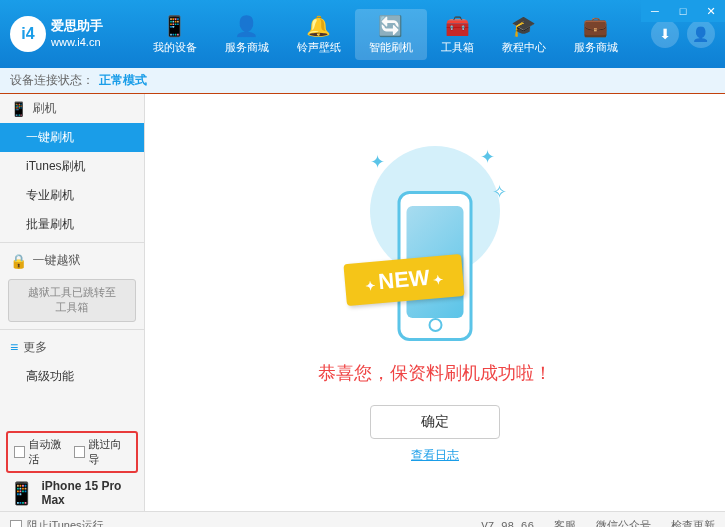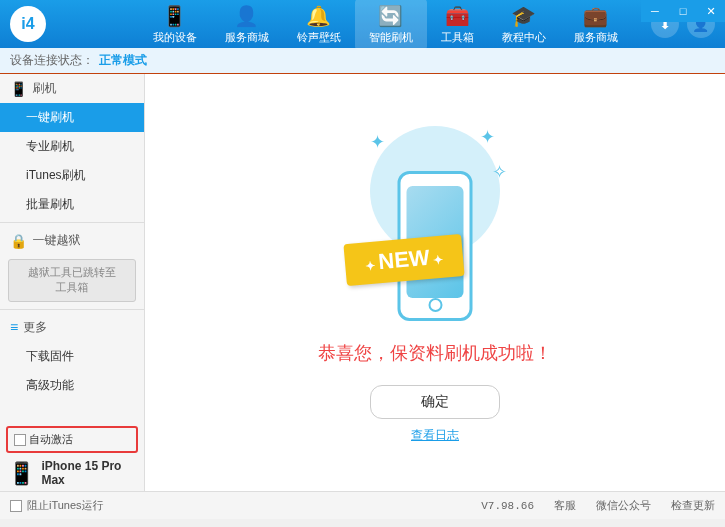--- a/index.html
+++ b/index.html
@@ -1,21 +1,21 @@
 <!DOCTYPE html>
 <html><head>
   <meta charset="utf-8">
   <style>
     * { margin: 0; padding: 0; box-sizing: border-box; }
     body { width: 725px; height: 527px; font-family: 'Microsoft YaHei', Arial, sans-serif; overflow: hidden; background: #f0f0f0; }
 
     
     .header {
       background: linear-gradient(180deg, #1a9de8 0%, #0e7fd4 100%);
-      height: 48px;
+      height: 68px;
       display: flex;
       align-items: center;
       padding: 0 10px;
     }
     .logo-area {
       display: flex;
       align-items: center;
       width: 110px;
     }
     .logo-circle {
@@ -239,21 +239,21 @@
     .success-text {
       font-size: 18px;
       color: #ef4444;
       margin-bottom: 20px;
       text-align: center;
     }
 
     .confirm-btn {
       background: white;
       border: 1px solid #ccc;
-      border-radius: 12px;
+      border-radius: 4px;
       padding: 7px 50px;
       font-size: 14px;
       color: #333;
       cursor: pointer;
       margin-bottom: 8px;
     }
 
     .log-link {
       font-size: 12px;
       color: #1a9de8;
@@ -268,20 +268,24 @@
   <div class="win-btn">─</div>
   <div class="win-btn">□</div>
   <div class="win-btn close">✕</div>
 </div>
 
 <div class="header">
   <div class="logo-area">
     <div class="logo-circle">
       <span style="color:#1a9de8;font-weight:bold;font-size:16px;">i4</span>
     </div>
+    <div class="logo-text">
+      <div class="brand">爱思助手</div>
+      <div>www.i4.cn</div>
+    </div>
   </div>
 
   <div class="nav-items">
     <div class="nav-item">
       <span class="nav-icon">📱</span>
       <span>我的设备</span>
     </div>
     <div class="nav-item">
       <span class="nav-icon">👤</span>
       <span>服务商城</span>
@@ -325,24 +329,24 @@
 
     <div class="sidebar-section-header">
       <span class="icon">📱</span>
       <span>刷机</span>
     </div>
 
     <div class="sidebar-item active">
       <span>一键刷机</span>
     </div>
     <div class="sidebar-item">
+      <span>iTunes刷机</span>
+    </div>
+    <div class="sidebar-item">
       <span>专业刷机</span>
-    </div>
-    <div class="sidebar-item">
-      <span>iTunes刷机</span>
     </div>
     <div class="sidebar-item">
       <span>批量刷机</span>
     </div>
 
     <div class="sidebar-divider"></div>
 
     <div class="sidebar-section-header disabled">
       <span class="icon">🔒</span>
       <span>一键越狱</span>
@@ -352,34 +356,35 @@
       <span>越狱工具已跳转至<br>工具箱</span>
     </div>
 
     <div class="sidebar-divider"></div>
 
     <div class="sidebar-section-header">
       <span class="icon">≡</span>
       <span>更多</span>
     </div>
 
-    <div class="sidebar-item">
-      <span>下载固件</span>
-    </div>
     <div class="sidebar-item">
       <span>高级功能</span>
     </div>
 
     <div style="flex:1"></div>
 
     <div class="auto-activate-row">
       <label class="checkbox-item">
         <span class="checkbox"></span>
         <span>自动激活</span>
       </label>
+      <label class="checkbox-item">
+        <span class="checkbox"></span>
+        <span>跳过向导</span>
+      </label>
     </div>
 
     <div class="device-entry">
       <div class="device-icon">📱</div>
       <div class="device-info">
         <div class="device-name">iPhone 15 Pro Max</div>
 
       </div>
     </div>
 

